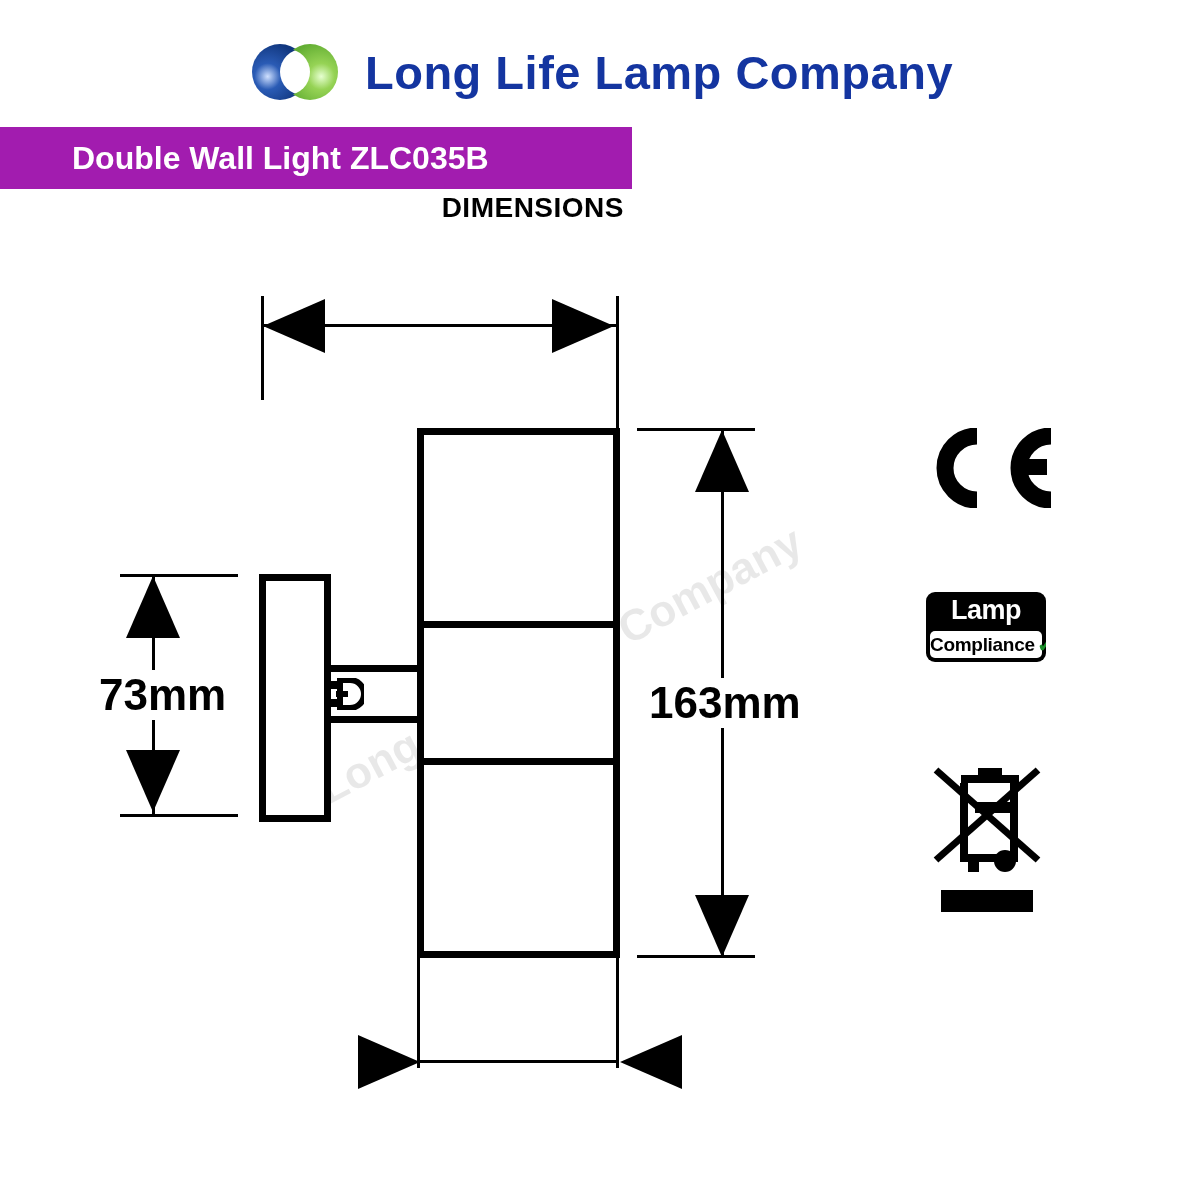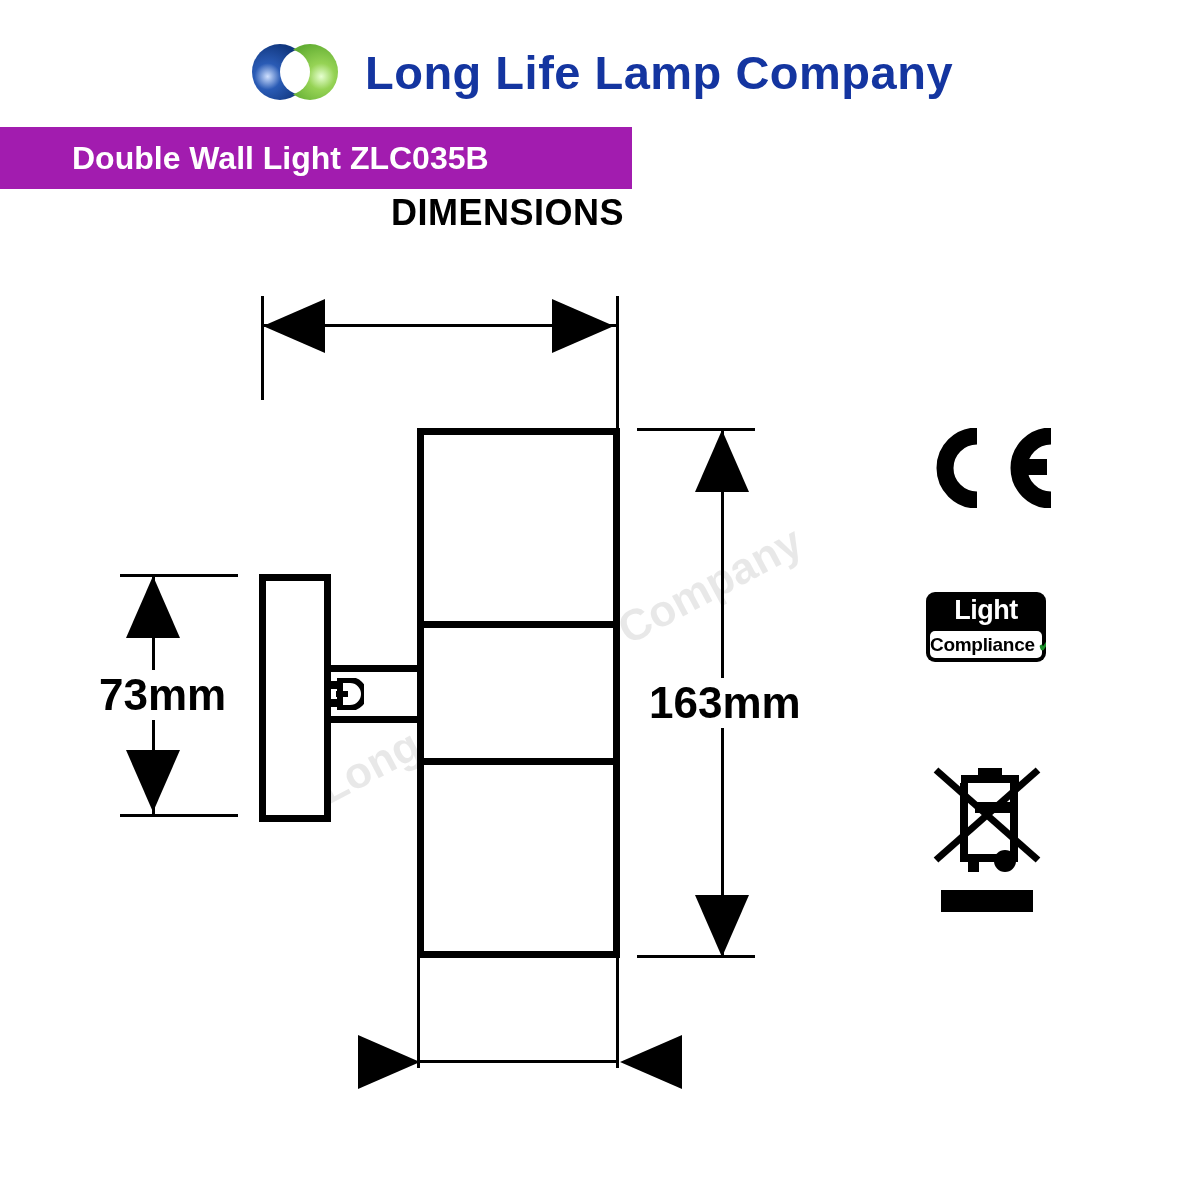--- a/index.html
+++ b/index.html
@@ -65,21 +65,21 @@
     white-space: nowrap;
   }
   #subtitle-text {
     position: absolute;
     left: 0;
     top: 192px;
     width: 632px;
     text-align: right;
     padding-right: 8px;
     box-sizing: border-box;
-    font-size: 36px;
+    font-size: 28px;
     font-weight: bold;
     color: #000000;
     letter-spacing: 0.5px;
   }
 
   
   #watermark {
     position: absolute;
     left: 250px;
     top: 640px;
@@ -312,21 +312,21 @@
 
   <div id="ce-mark">
     <svg width="130" height="80" viewBox="0 0 130 80" xmlns="http://www.w3.org/2000/svg">
       <path d="M52 8 A32 32 0 1 0 52 72" fill="none" stroke="#000" stroke-width="17"></path>
       <path d="M126 8 A32 32 0 1 0 126 72" fill="none" stroke="#000" stroke-width="17"></path>
       <rect x="88" y="31" width="34" height="16" fill="#000"></rect>
     </svg>
   </div>
 
   <div id="rohs-badge">
-    <div id="rohs-top">Light</div>
+    <div id="rohs-top">Lamp</div>
     <div id="rohs-bottom">
       <span>Compliance</span>
       <span id="rohs-check">✓</span>
     </div>
   </div>
 
   <div id="weee-mark">
     <svg width="118" height="150" viewBox="0 0 118 150" xmlns="http://www.w3.org/2000/svg">
 
       <rect x="33" y="17" width="58" height="8" fill="#000"></rect>

